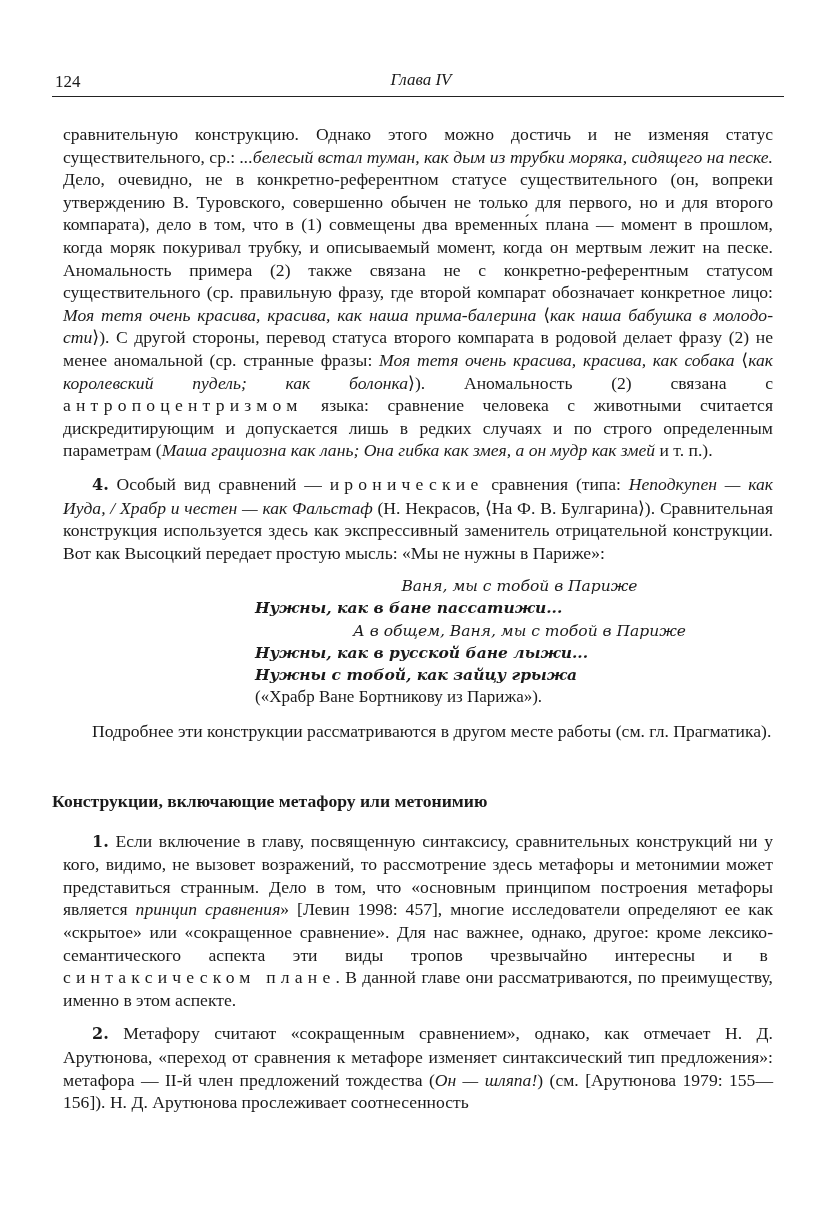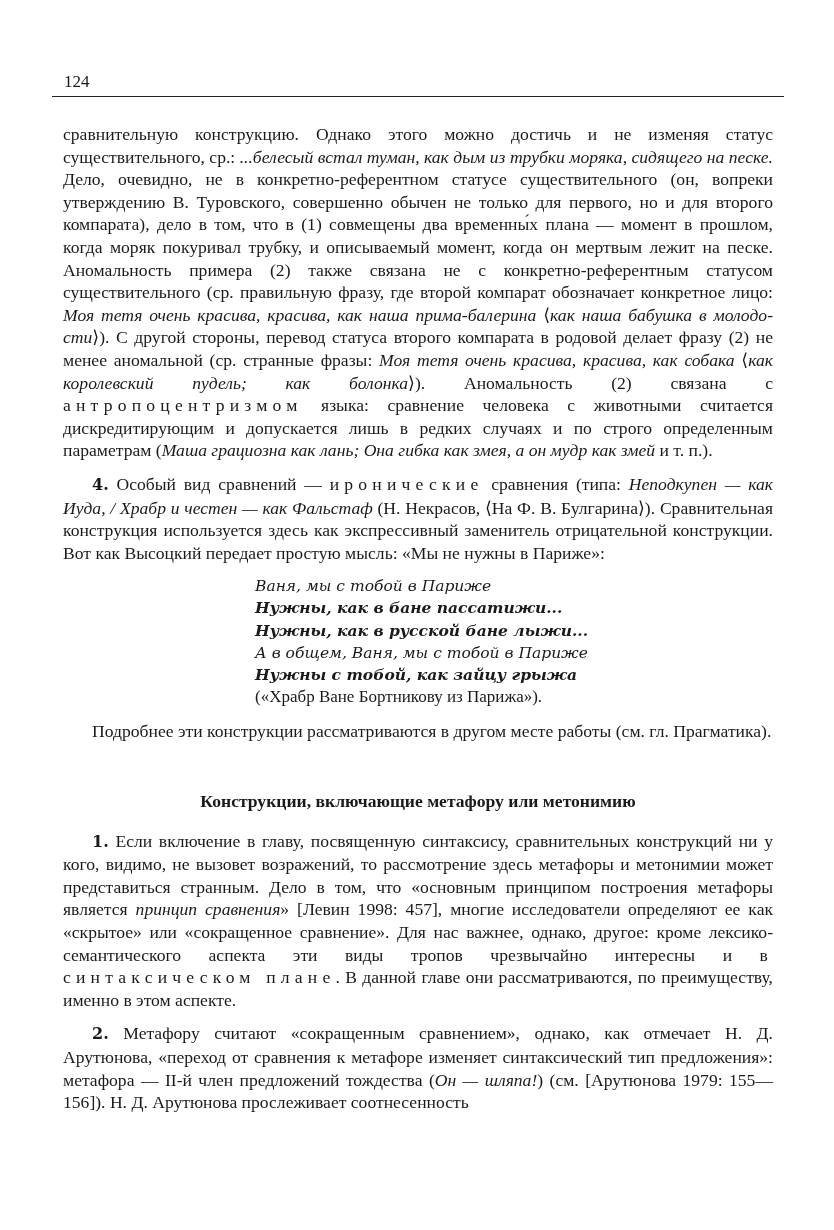--- a/index.html
+++ b/index.html
@@ -1,56 +1,57 @@
 <!DOCTYPE html>
 <html><head>
 <meta charset="utf-8">
 <style>
   html, body { margin: 0; padding: 0; background: #ffffff; }
   body { width: 834px; height: 1230px; position: relative; overflow: hidden;
          font-family: "Liberation Serif", "DejaVu Serif", serif; color: #1a1a1a; }
   .page { position: absolute; left: 52px; top: 0; width: 732px; }
-  .running-head { position: absolute; top: 70px; left: 12px; width: 732px; height: 24px; font-size: 17px; }
+  .running-head { position: absolute; top: 70px; left: 3px; width: 732px; height: 24px; font-size: 17px; }
   .page-num { position: absolute; left: 0; top: 2px; }
   .chapter { position: absolute; left: 0; width: 100%; text-align: center; font-style: italic; top: 0; }
   .rule { position: absolute; top: 96px; left: 0; width: 732px; height: 0; border-top: 1.6px solid #222; }
   .body { position: absolute; top: 112px; left: 0; width: 732px; font-size: 17.6px; line-height: 22.6px; }
   p { margin: 11px; text-align: justify; hyphens: manual; }
   p.indent { text-indent: 29px; }
   p + p { margin-top: 7px; }
   .num { font-weight: bold; font-family: "DejaVu Serif", serif; font-size: 16px; }
   i { font-style: italic; }
   .bi { font-style: italic; font-weight: normal; }
   .sp { letter-spacing: 5.2px; }
   .poem { margin: 9px 0 9px 203px; font-family: "DejaVu Serif", serif; font-size: 15.5px; line-height: 22.2px; }
   .poem .line { display: block; white-space: nowrap; }
-  .poem .l-it { font-style: italic; }
+  .poem .l-it { font-style: italic; text-align: center; }
   .poem .l-bi { font-style: italic; font-weight: bold; }
   .poem .src { font-style: normal; font-family: "Liberation Serif", serif; font-size: 17px; }
-  .section-title { text-align: center; font-weight: bold; font-size: 17.6px; margin: 48px 0 17px 0; }
+  .section-title { text-align: left; font-weight: bold; font-size: 17.6px; margin: 48px 0 17px 0; }
 </style>
 </head>
 <body>
 
 <div class="page">
   <div class="running-head">
     <span class="page-num">124</span>
+    <span class="chapter">Глава IV</span>
   </div>
   <div class="rule"></div>
 
   <div class="body">
     <p><span>сравнительную конструкцию. Однако этого можно достичь и не изменяя статус существительного, ср.: </span><i>...белесый встал туман, как дым из трубки моряка, сидя­щего на песке.</i><span> Дело, очевидно, не в конкретно-референтном статусе существи­тельного (он, вопреки утверждению В. Туровского, совершенно обычен не только для первого, но и для второго компарата), дело в том, что в (1) совмещены два временны́х плана — момент в прошлом, когда моряк покуривал трубку, и описы­ваемый момент, когда он мертвым лежит на песке. Аномальность примера (2) так­же связана не с конкретно-референтным статусом существительного (ср. пра­вильную фразу, где второй компарат обозначает конкретное лицо: </span><i>Моя тетя очень красива, красива, как наша прима-балерина</i><span> ⟨</span><i>как наша бабушка в молодо­сти</i><span>⟩). С другой стороны, перевод статуса второго компарата в родовой делает фразу (2) не менее аномальной (ср. странные фразы: </span><i>Моя тетя очень красива, красива, как собака</i><span> ⟨</span><i>как королевский пудель; как болонка</i><span>⟩). Аномальность (2) связана с </span><span class="sp">антропоцентризмом</span><span> языка: сравнение человека с животными считается дискредитирующим и допускается лишь в редких случаях и по строго определенным параметрам (</span><i>Маша грациозна как лань; Она гибка как змея, а он мудр как змей</i><span> и т. п.).</span></p>
 
     <p class="indent"><span class="num">4.</span><span> Особый вид сравнений — </span><span class="sp">иронические</span><span> сравнения (типа: </span><i>Неподку­пен — </i><span class="bi">как Иуда</span><i>, / Храбр и честен — </i><span class="bi">как Фальстаф</span><span> (Н. Некрасов, ⟨На Ф. В. Булга­рина⟩). Сравнительная конструкция используется здесь как экспрессивный заме­нитель отрицательной конструкции. Вот как Высоцкий передает простую мысль: «Мы не нужны в Париже»:</span></p>
 
     <div class="poem">
       <span class="line l-it">Ваня, мы с тобой в Париже</span>
       <span class="line l-bi">Нужны, как в бане пассатижи...</span>
+      <span class="line l-it">А в общем, Ваня, мы с тобой в Париже</span>
       <span class="line l-bi">Нужны, как в русской бане лыжи...</span>
-      <span class="line l-it">А в общем, Ваня, мы с тобой в Париже</span>
       <span class="line l-bi">Нужны с тобой, как зайцу грыжа</span>
       <span class="line src">(«Храбр Ване Бортникову из Парижа»).</span>
     </div>
 
     <p class="indent"><span>Подробнее эти конструкции рассматриваются в другом месте работы (см. гл. Прагматика).</span></p>
 
     <div class="section-title">Конструкции, включающие метафору или метонимию</div>
 
     <p class="indent"><span class="num">1.</span><span> Если включение в главу, посвященную синтаксису, сравнительных конст­рукций ни у кого, видимо, не вызовет возражений, то рассмотрение здесь метафо­ры и метонимии может представиться странным. Дело в том, что «основным принципом построения метафоры является </span><i>принцип сравнения</i><span>» [Левин 1998: 457], многие исследователи определяют ее как «скрытое» или «сокращенное срав­нение». Для нас важнее, однако, другое: кроме лексико-семантического аспекта эти виды тропов чрезвычайно интересны и </span><span class="sp">в синтаксическом плане</span><span>. В данной главе они рассматриваются, по преимуществу, именно в этом аспекте.</span></p>
 

